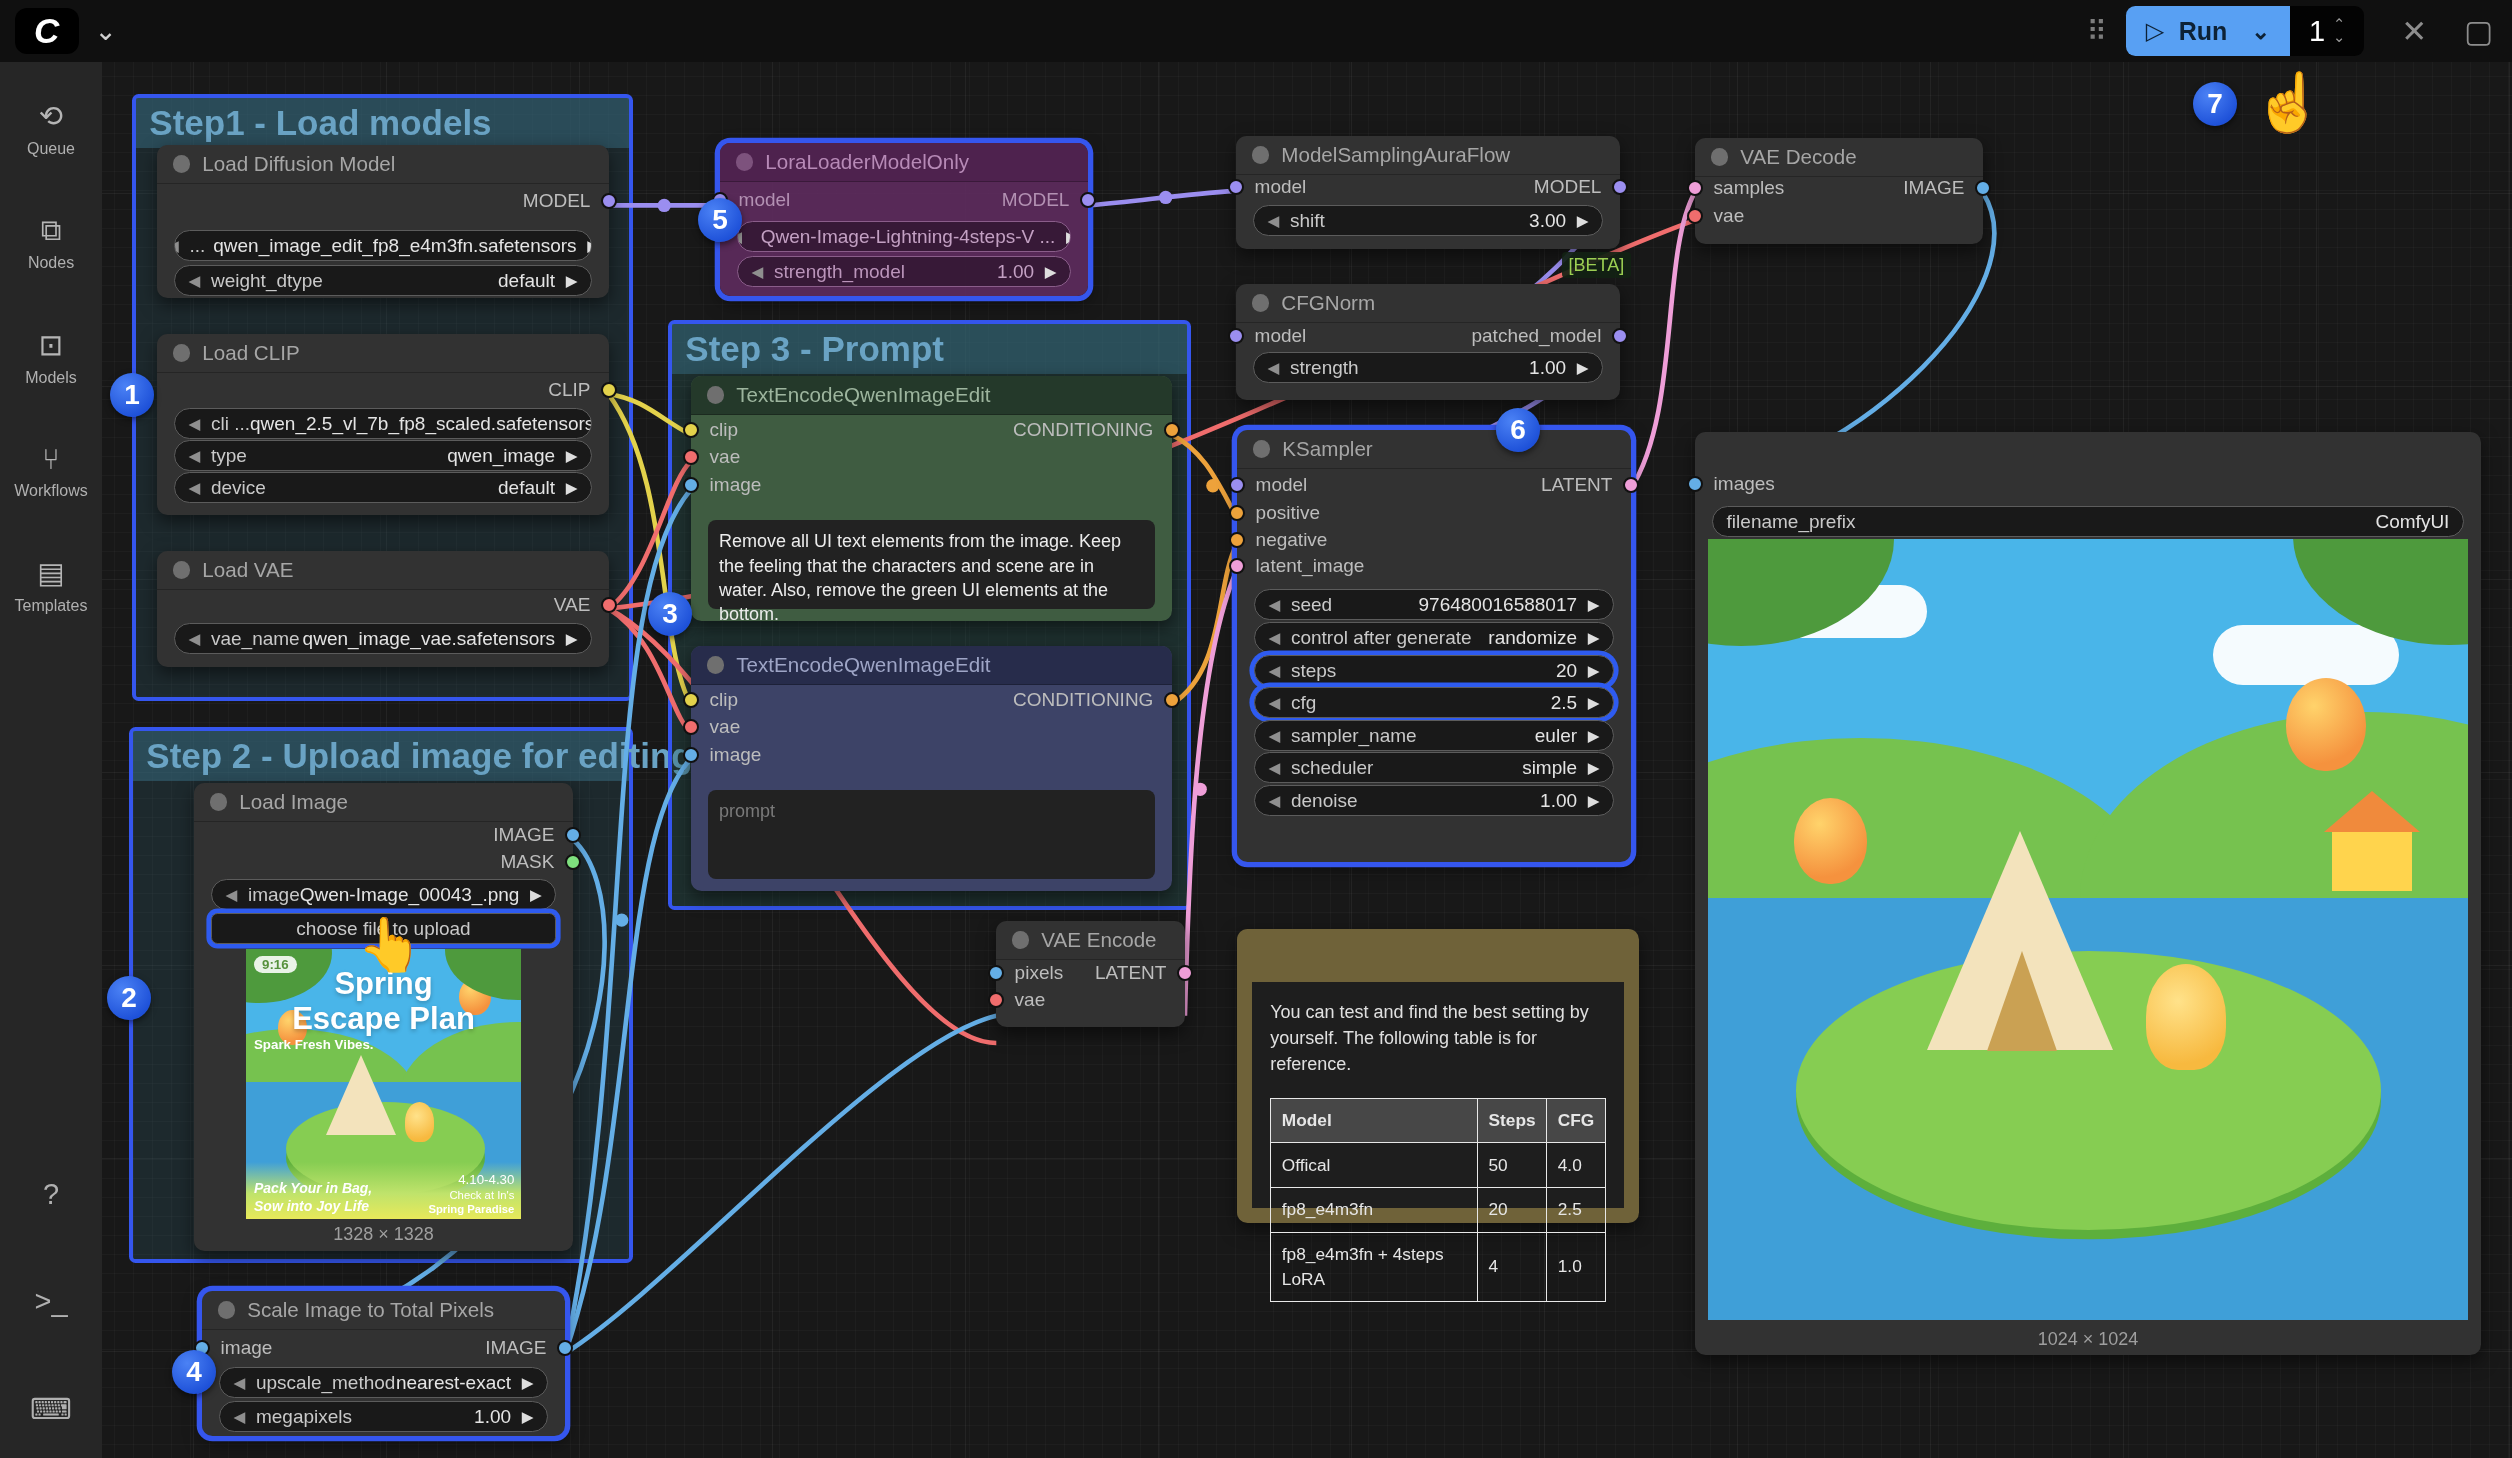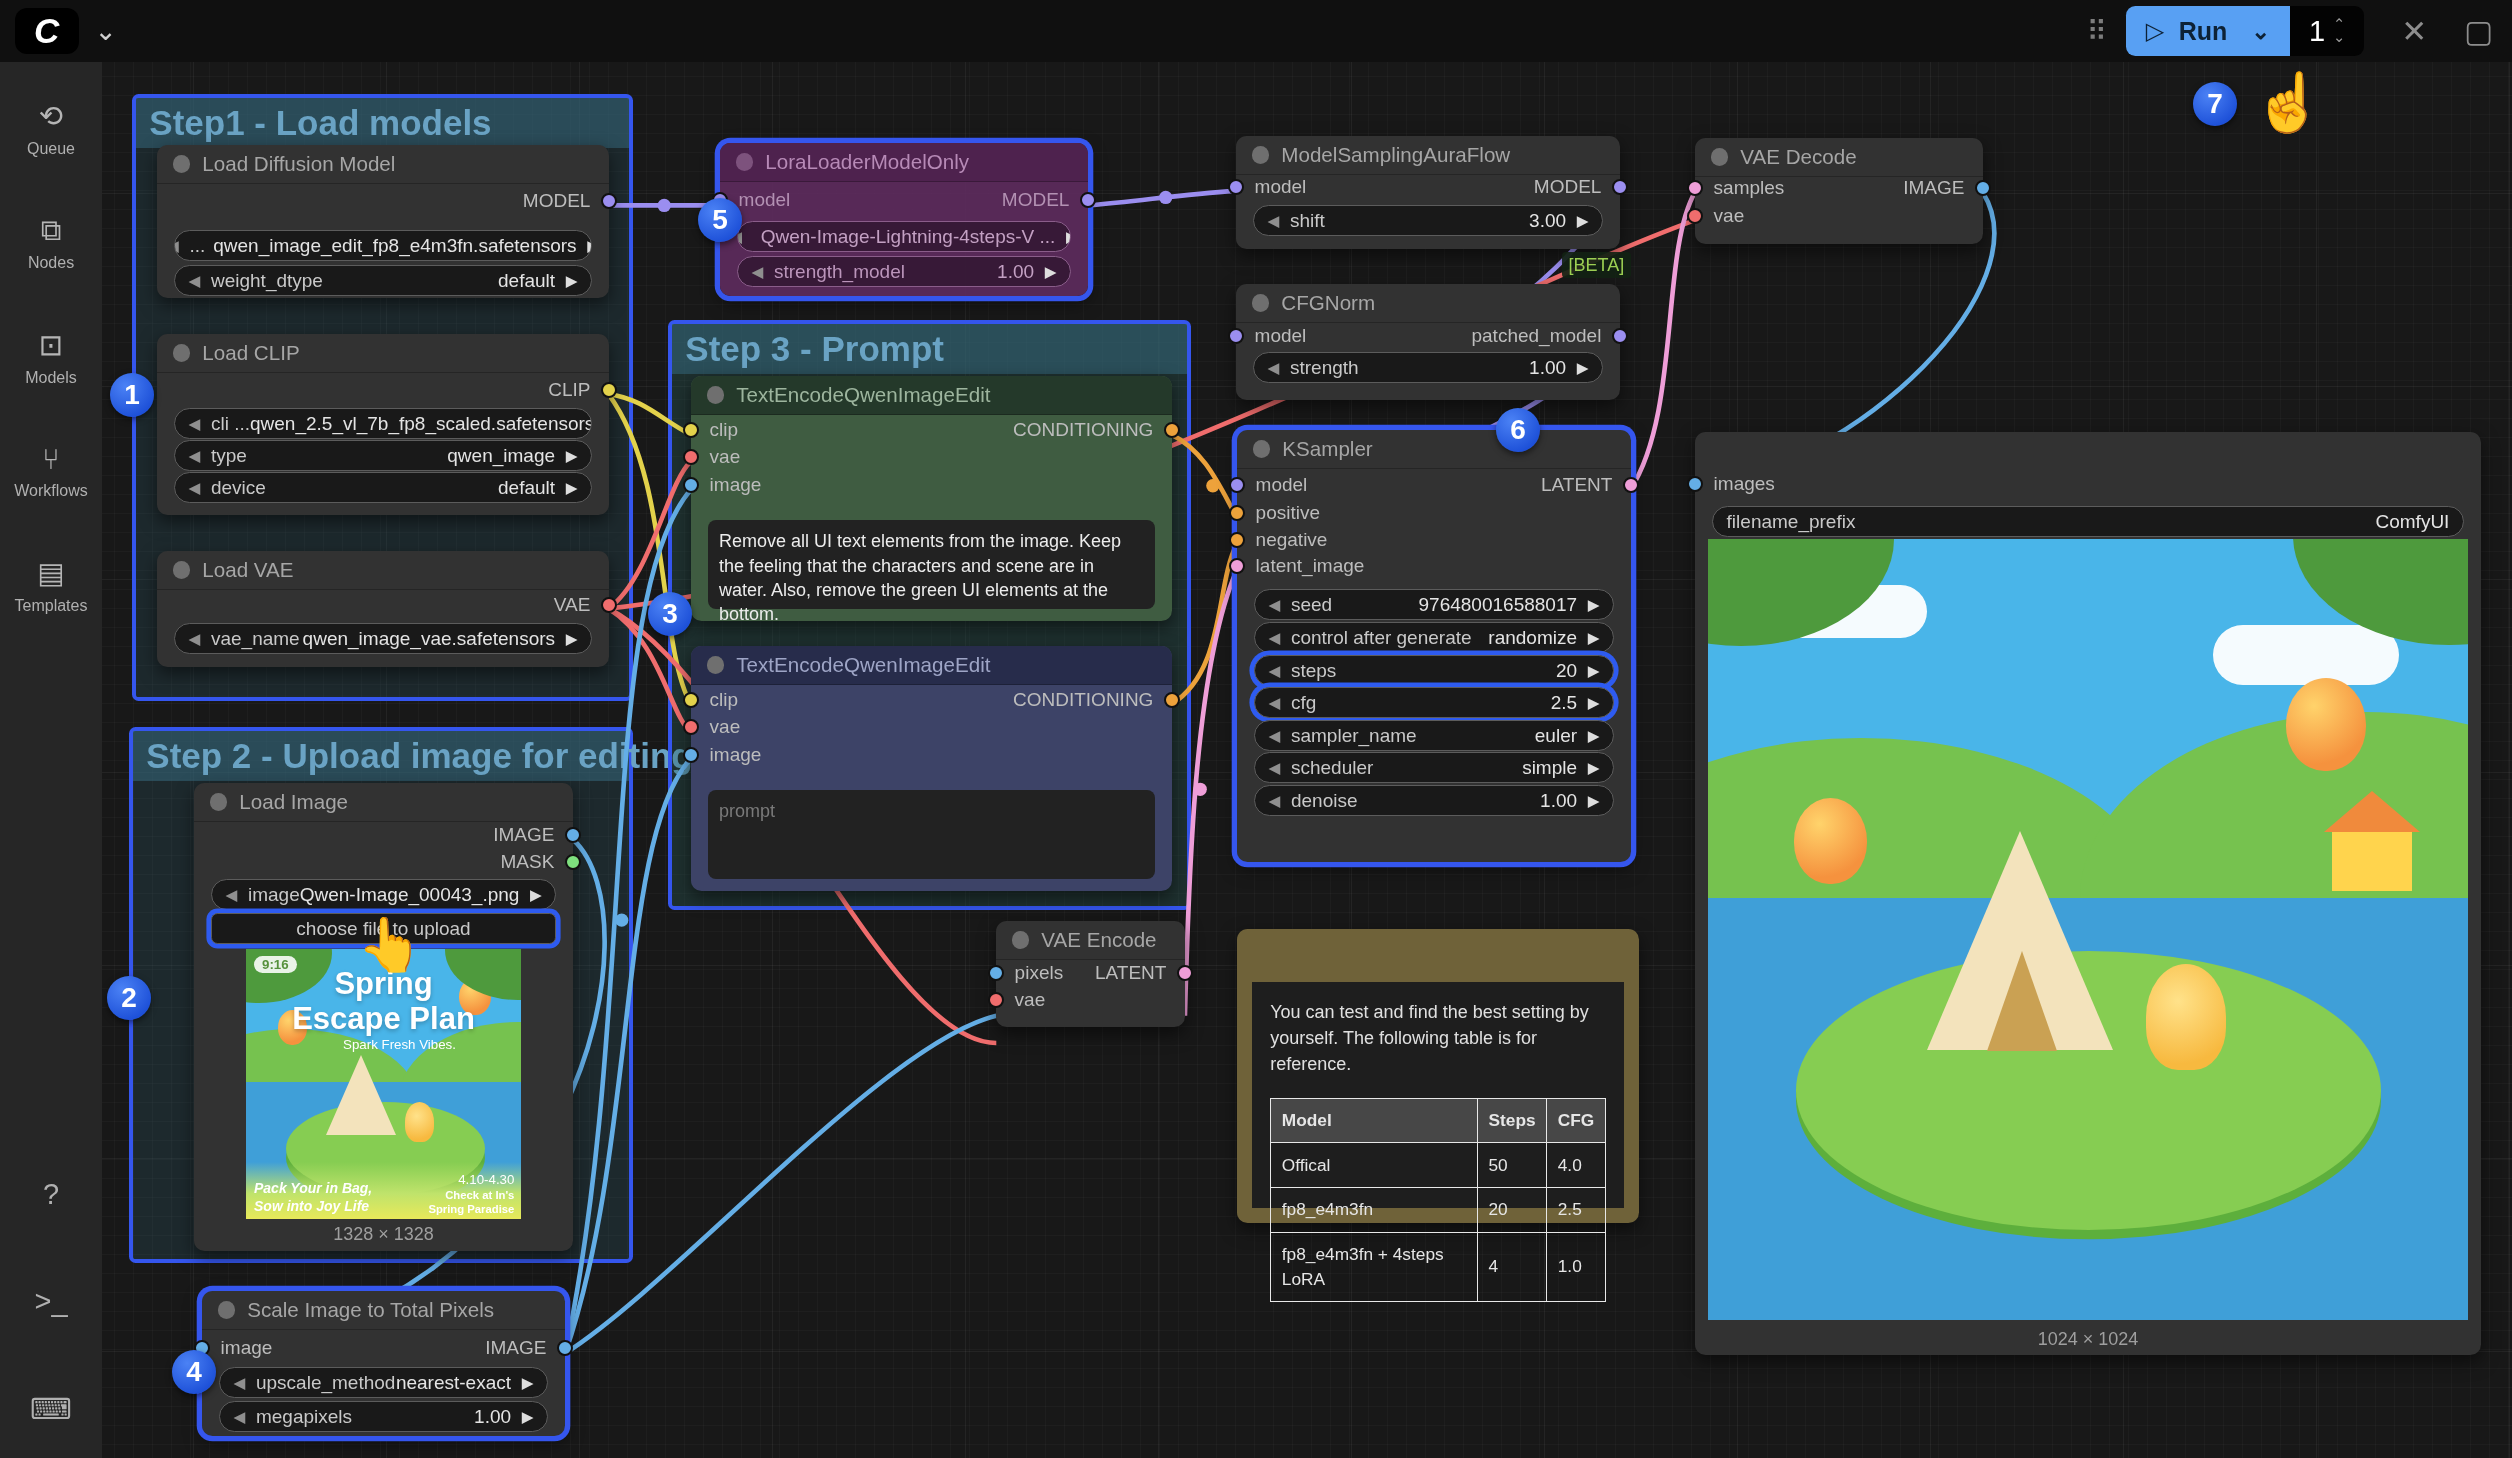--- a/index.html
+++ b/index.html
@@ -472,26 +472,26 @@
       <div class="pv-island" style="left:40px;top:153px;width:199px;height:93px"></div>
       <div class="pv-tent" style="left:80px;top:106px;border-width:0 35px 80px 35px;border-color:transparent transparent #f3e3bc transparent"></div>
       <div class="pv-char" style="left:159px;top:153px;width:29px;height:40px"></div>
       <div class="pv-balloon" style="left:32px;top:61px;width:29px;height:35px"></div>
       <div class="pv-balloon" style="left:213px;top:29px;width:32px;height:37px"></div>
       <div class="pv-hill" style="left:-60px;top:-46px;width:146px;height:100px;background:#4e9a3d"></div>
       <div class="pv-hill" style="left:199px;top:-49px;width:146px;height:100px;background:#4e9a3d"></div>
       <div style="position:absolute;left:8px;top:6.6px;background:rgba(255,255,255,.88);color:#56913c;font-size:13.3px;font-weight:700;padding:1.3px 8px;border-radius:9.3px">9:16</div>
       <div style="position:absolute;left:0;top:17.3px;width:100%;text-align:center;color:#fff;font-size:31px;font-weight:800;text-shadow:0 2px 4px rgba(0,0,0,.25)">Spring</div>
       <div style="position:absolute;left:0;top:52px;width:100%;text-align:center;color:#fff;font-size:31px;font-weight:800;text-shadow:0 2px 4px rgba(0,0,0,.25)">Escape Plan</div>
-      <div style="position:absolute;left:16px;top:88px;width:100%;text-align:center;color:#fff;font-size:13.3px;font-weight:400">Spark Fresh Vibes.</div>
+      <div style="position:absolute;left:8px;top:88px;width:100%;text-align:left;color:#fff;font-size:13.3px;font-weight:700">Spark Fresh Vibes.</div>
       <div style="position:absolute;left:0;bottom:0;width:100%;height:57px;background:linear-gradient(180deg,rgba(190,226,96,0),#bfe36b 55%,#e8e95a)"></div>
       <div style="position:absolute;left:8px;bottom:22.6px;color:#fff;font-size:14px;font-style:italic;font-weight:700">Pack Your in Bag,</div>
       <div style="position:absolute;left:8px;bottom:5.3px;color:#fff;font-size:14px;font-style:italic;font-weight:700">Sow into Joy Life</div>
       <div style="position:absolute;right:6.6px;bottom:32px;color:#fff;font-size:13.3px;font-weight:400">4.10-4.30</div>
-      <div style="position:absolute;right:6.6px;bottom:18px;color:#fff;font-size:11.3px;font-weight:700">Check at In's</div>
+      <div style="position:absolute;right:6.6px;bottom:18px;color:#fff;font-size:11.3px;font-weight:400">Check at In's</div>
       <div style="position:absolute;right:6.6px;bottom:4px;color:#fff;font-size:11.3px;font-weight:700">Spring Paradise</div>
     </div>
     <div class="img-caption" style="top:441px">1328 × 1328</div>
   </div>
 
   <div class="node sel" style="left:202px;top:1291px;width:363px;height:145px">
     <div class="nhead">
         <span class="sdot"></span>
         <span>Scale Image to Total Pixels</span>
       </div>

